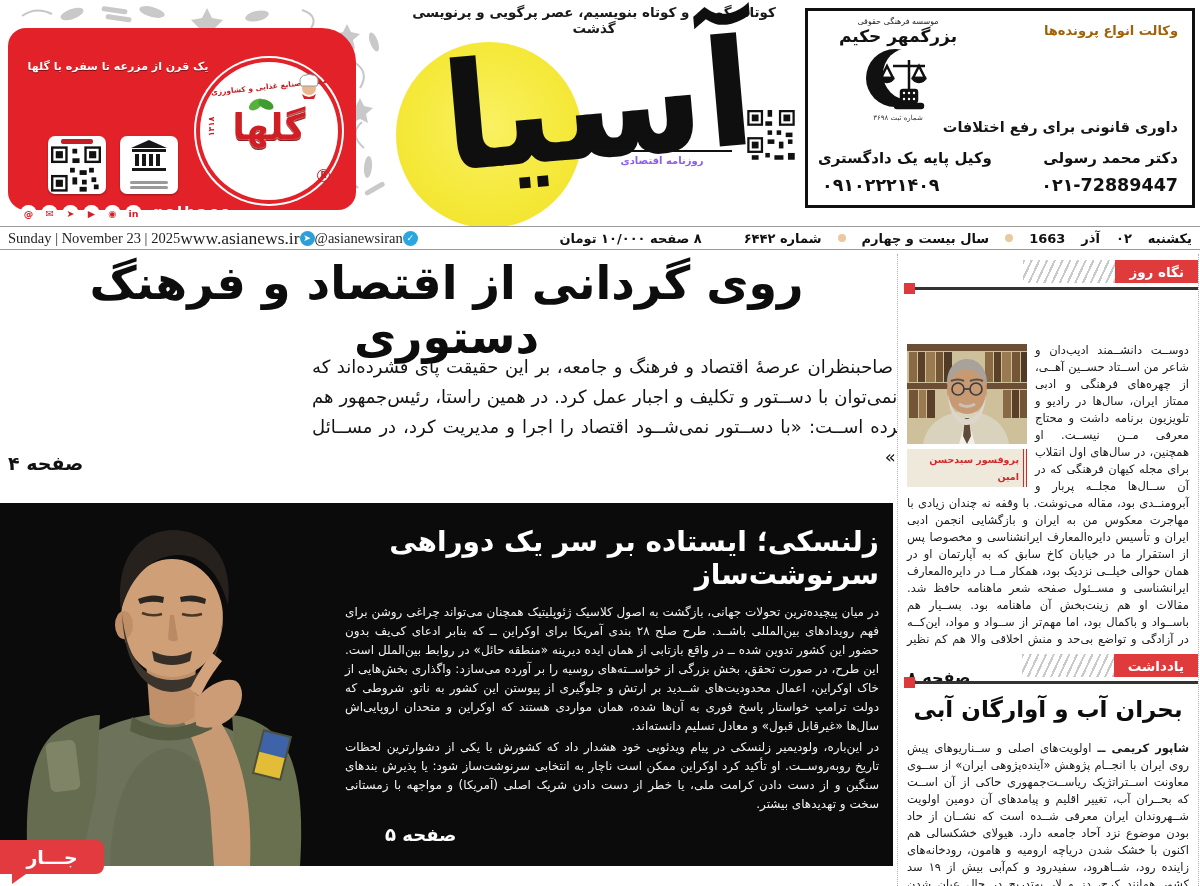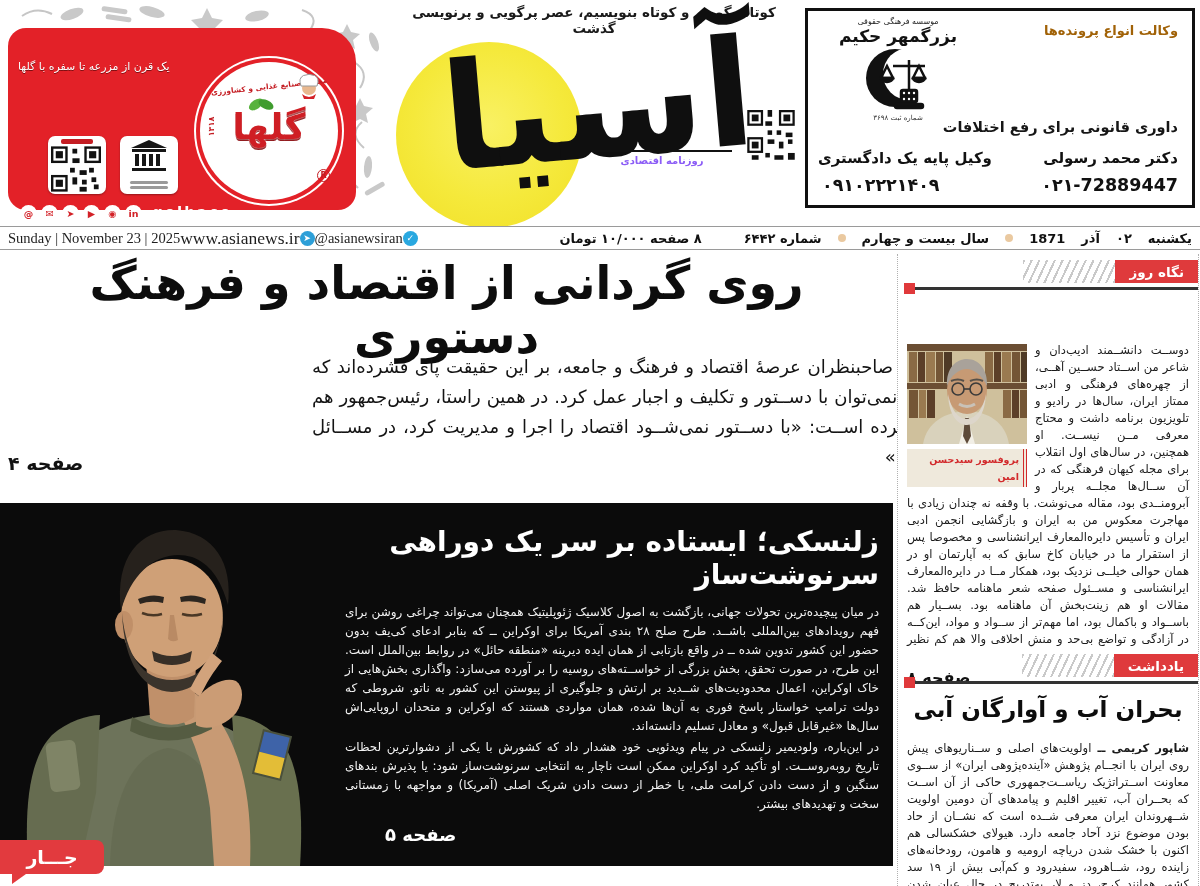--- a/index.html
+++ b/index.html
@@ -5,21 +5,21 @@
   html,body{margin:0;padding:0;background:#e8e8e8;}
   #page{position:relative;width:1200px;height:886px;background:#ffffff;overflow:hidden;
         font-family:"DejaVu Sans",sans-serif;margin:0 auto;}
   .abs{position:absolute;}
   .rtl{direction:rtl;}
 
   
   #golha{left:2px;top:2px;width:383px;height:218px;background:#fff;overflow:hidden;}
   #golha-spices{left:0;top:0;width:383px;height:218px;}
   #golha-panel{left:6px;top:26px;width:348px;height:182px;background:#e32128;border-radius:18px 34px 18px 18px;}
-  #golha-slogan{left:10px;top:32px;width:200px;color:#fff;font-weight:normal;font-size:11px;
+  #golha-slogan{left:10px;top:32px;width:200px;color:#fff;font-weight:bold;font-size:11px;text-align:center;
      text-shadow:0 1px 0 #7e1013;white-space:nowrap;}
   #golha-circle{left:192px;top:34px;width:138px;height:138px;background:#fff;border-radius:50%;
      box-shadow:0 0 0 4px #e32128,0 0 0 6px #ffffff;}
   #golha-arc{left:10px;top:20px;width:118px;color:#c41d23;font-size:7.5px;font-weight:bold;text-align:center;transform:rotate(-6deg);}
   #golha-leaves span{display:inline-block;width:16px;height:9px;background:#3f9c2e;border-radius:50% 50% 50% 50%;}
   #golha-leaves{left:48px;top:32px;}
   #golha-leaves .l1{transform:rotate(-35deg);background:#57b23c;}
   #golha-leaves .l2{transform:rotate(25deg);margin-left:-6px;}
   #golha-brand{left:0;top:44px;width:138px;text-align:center;color:#cf1e24;font-size:36px;font-weight:900;
      text-shadow:0 0 2px #fff,0 2px 0 #8d1014;}
@@ -294,21 +294,21 @@
       <span class="d">Sunday | November 23 | 2025</span>
       <span class="w">www.asianews.ir</span>
       <span class="badge tg">➤</span>
       <span class="h">@asianewsiran</span>
       <span class="badge vf">✓</span>
     </div>
     <div id="dl-right">
       <span class="seg">یکشنبه</span>
       <span class="seg">۰۲</span>
       <span class="seg">آذر</span>
-      <span class="seg">1871</span>
+      <span class="seg">1663</span>
       <span class="dot"></span>
       <span class="seg">سال بیست و چهارم</span>
       <span class="dot"></span>
       <span class="seg">شماره ۶۴۴۲</span>
       <span class="price">۸ صفحه ۱۰/۰۰۰ تومان</span>
     </div>
   </div>
 
   <div class="abs rtl" id="lead-headline">روی گردانی از اقتصاد و فرهنگ دستوری</div>
   <div class="abs" id="lead-body">

